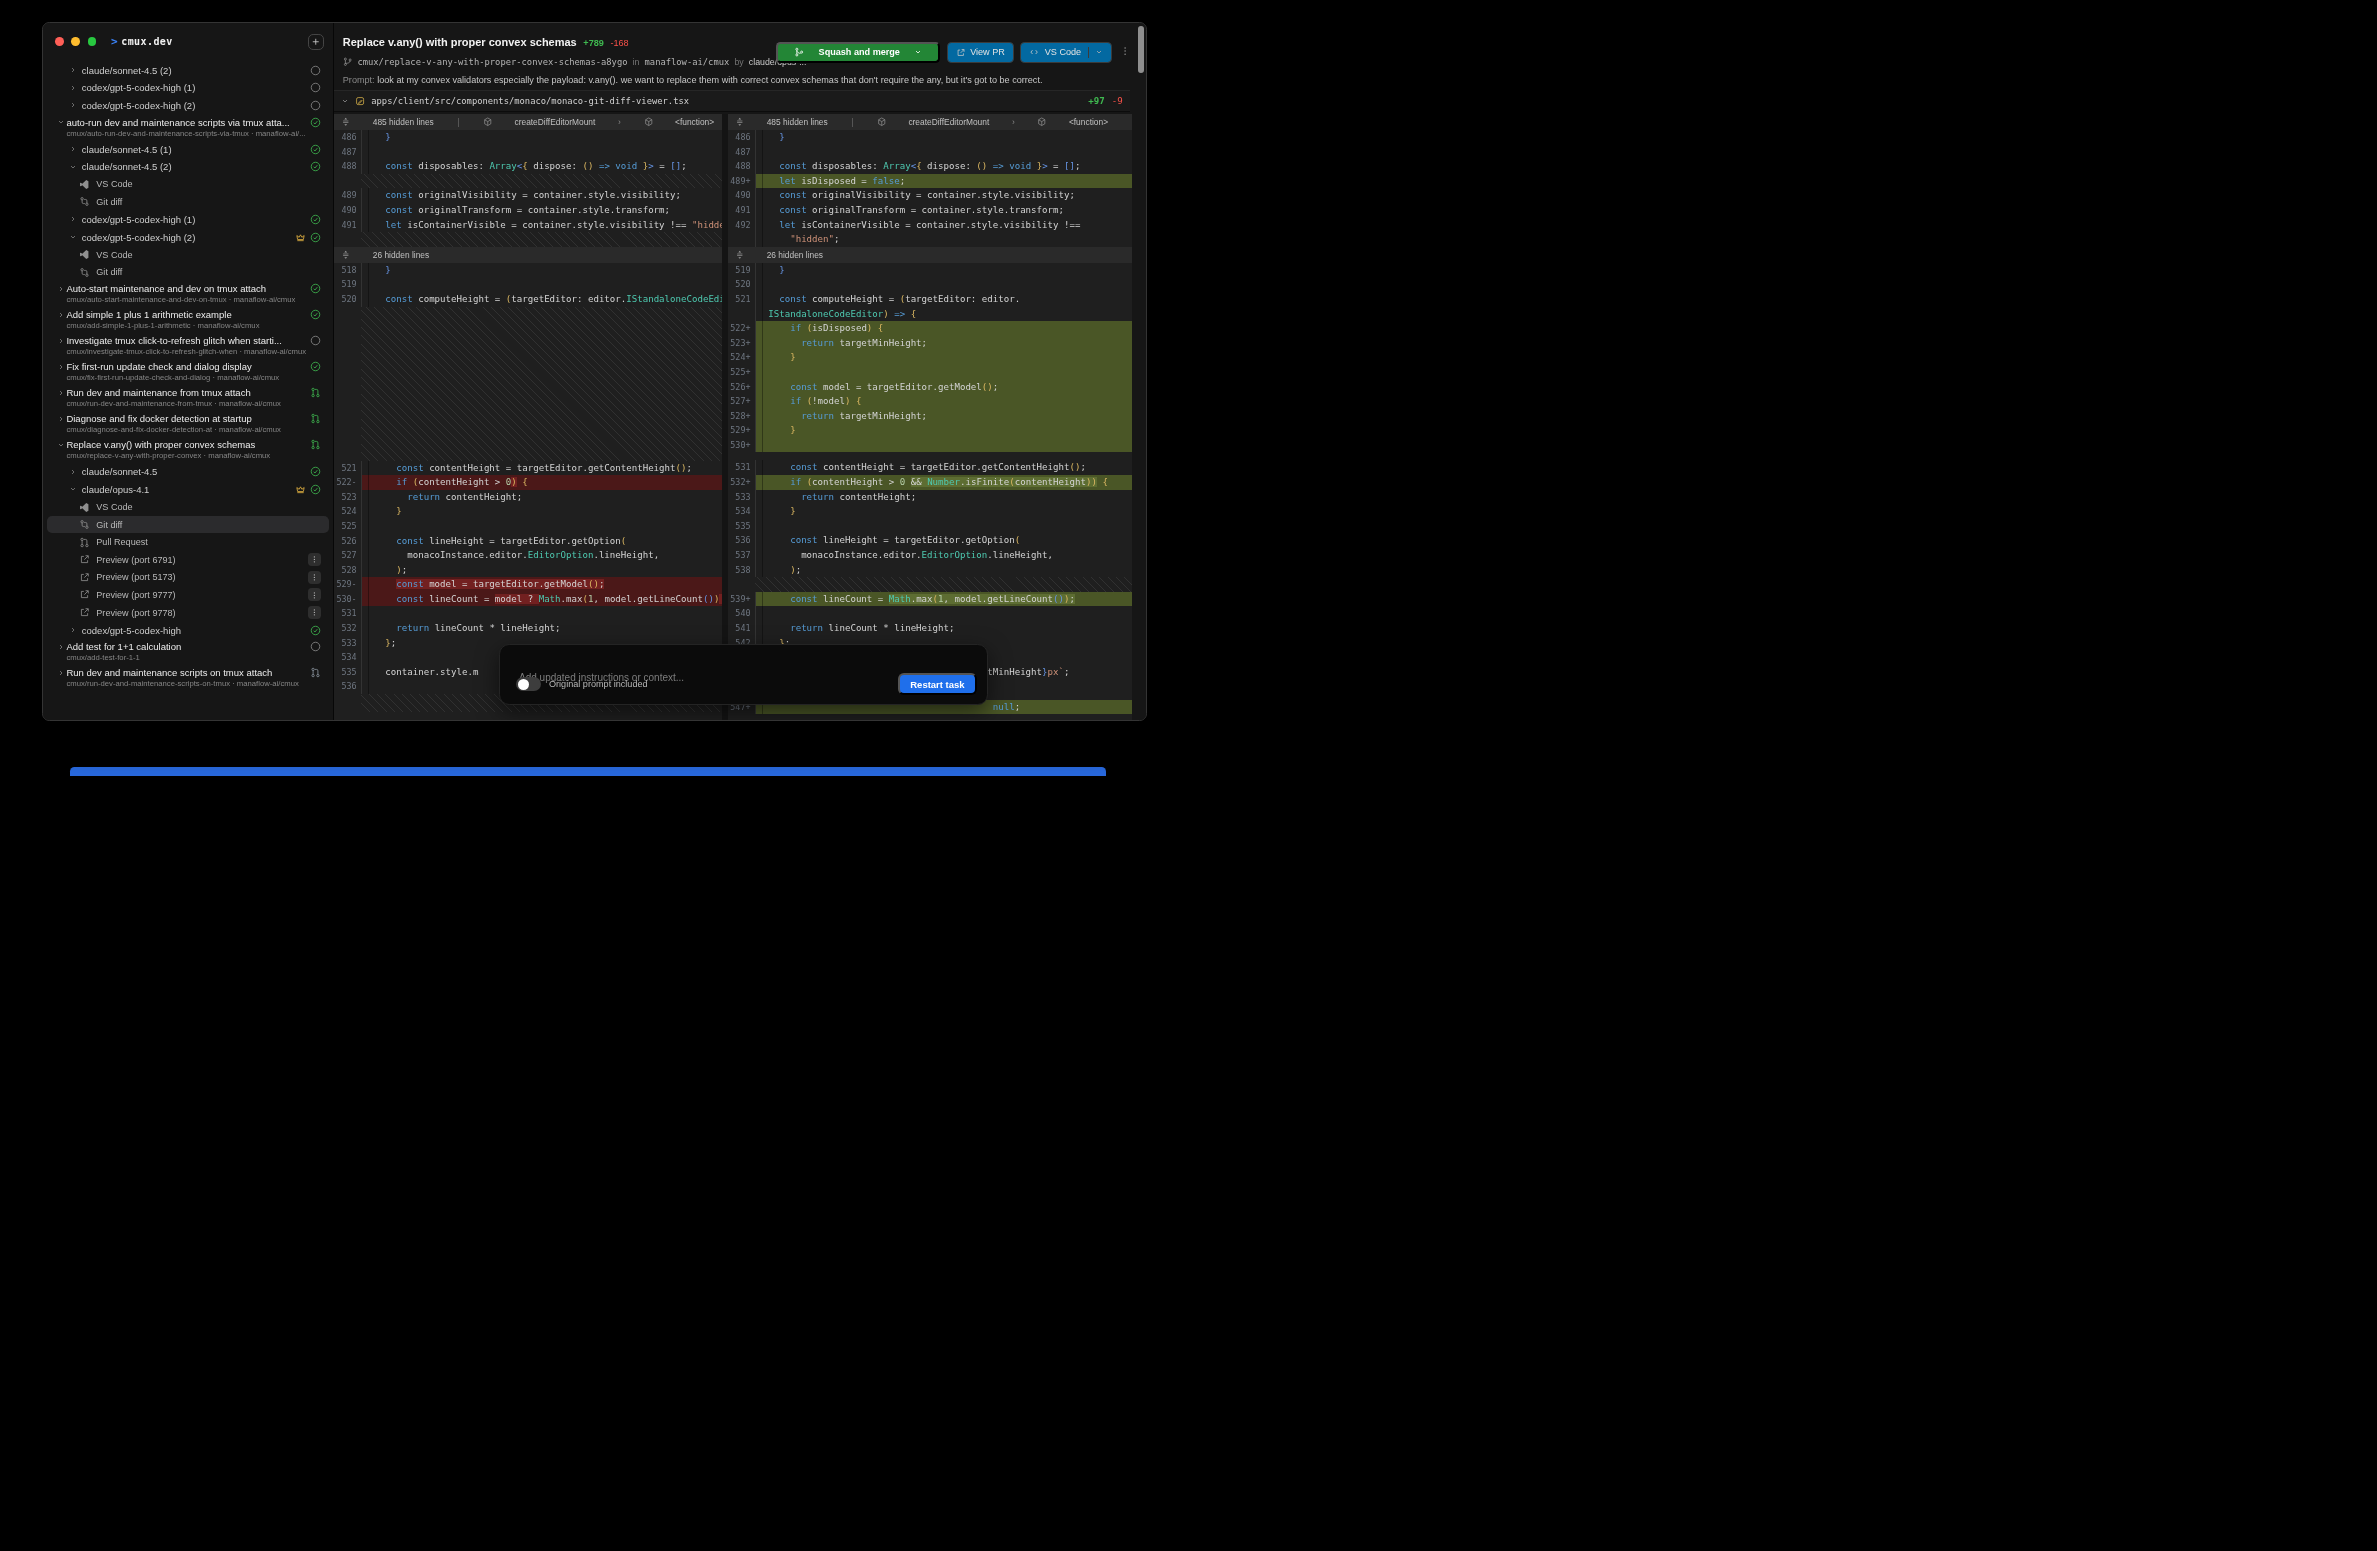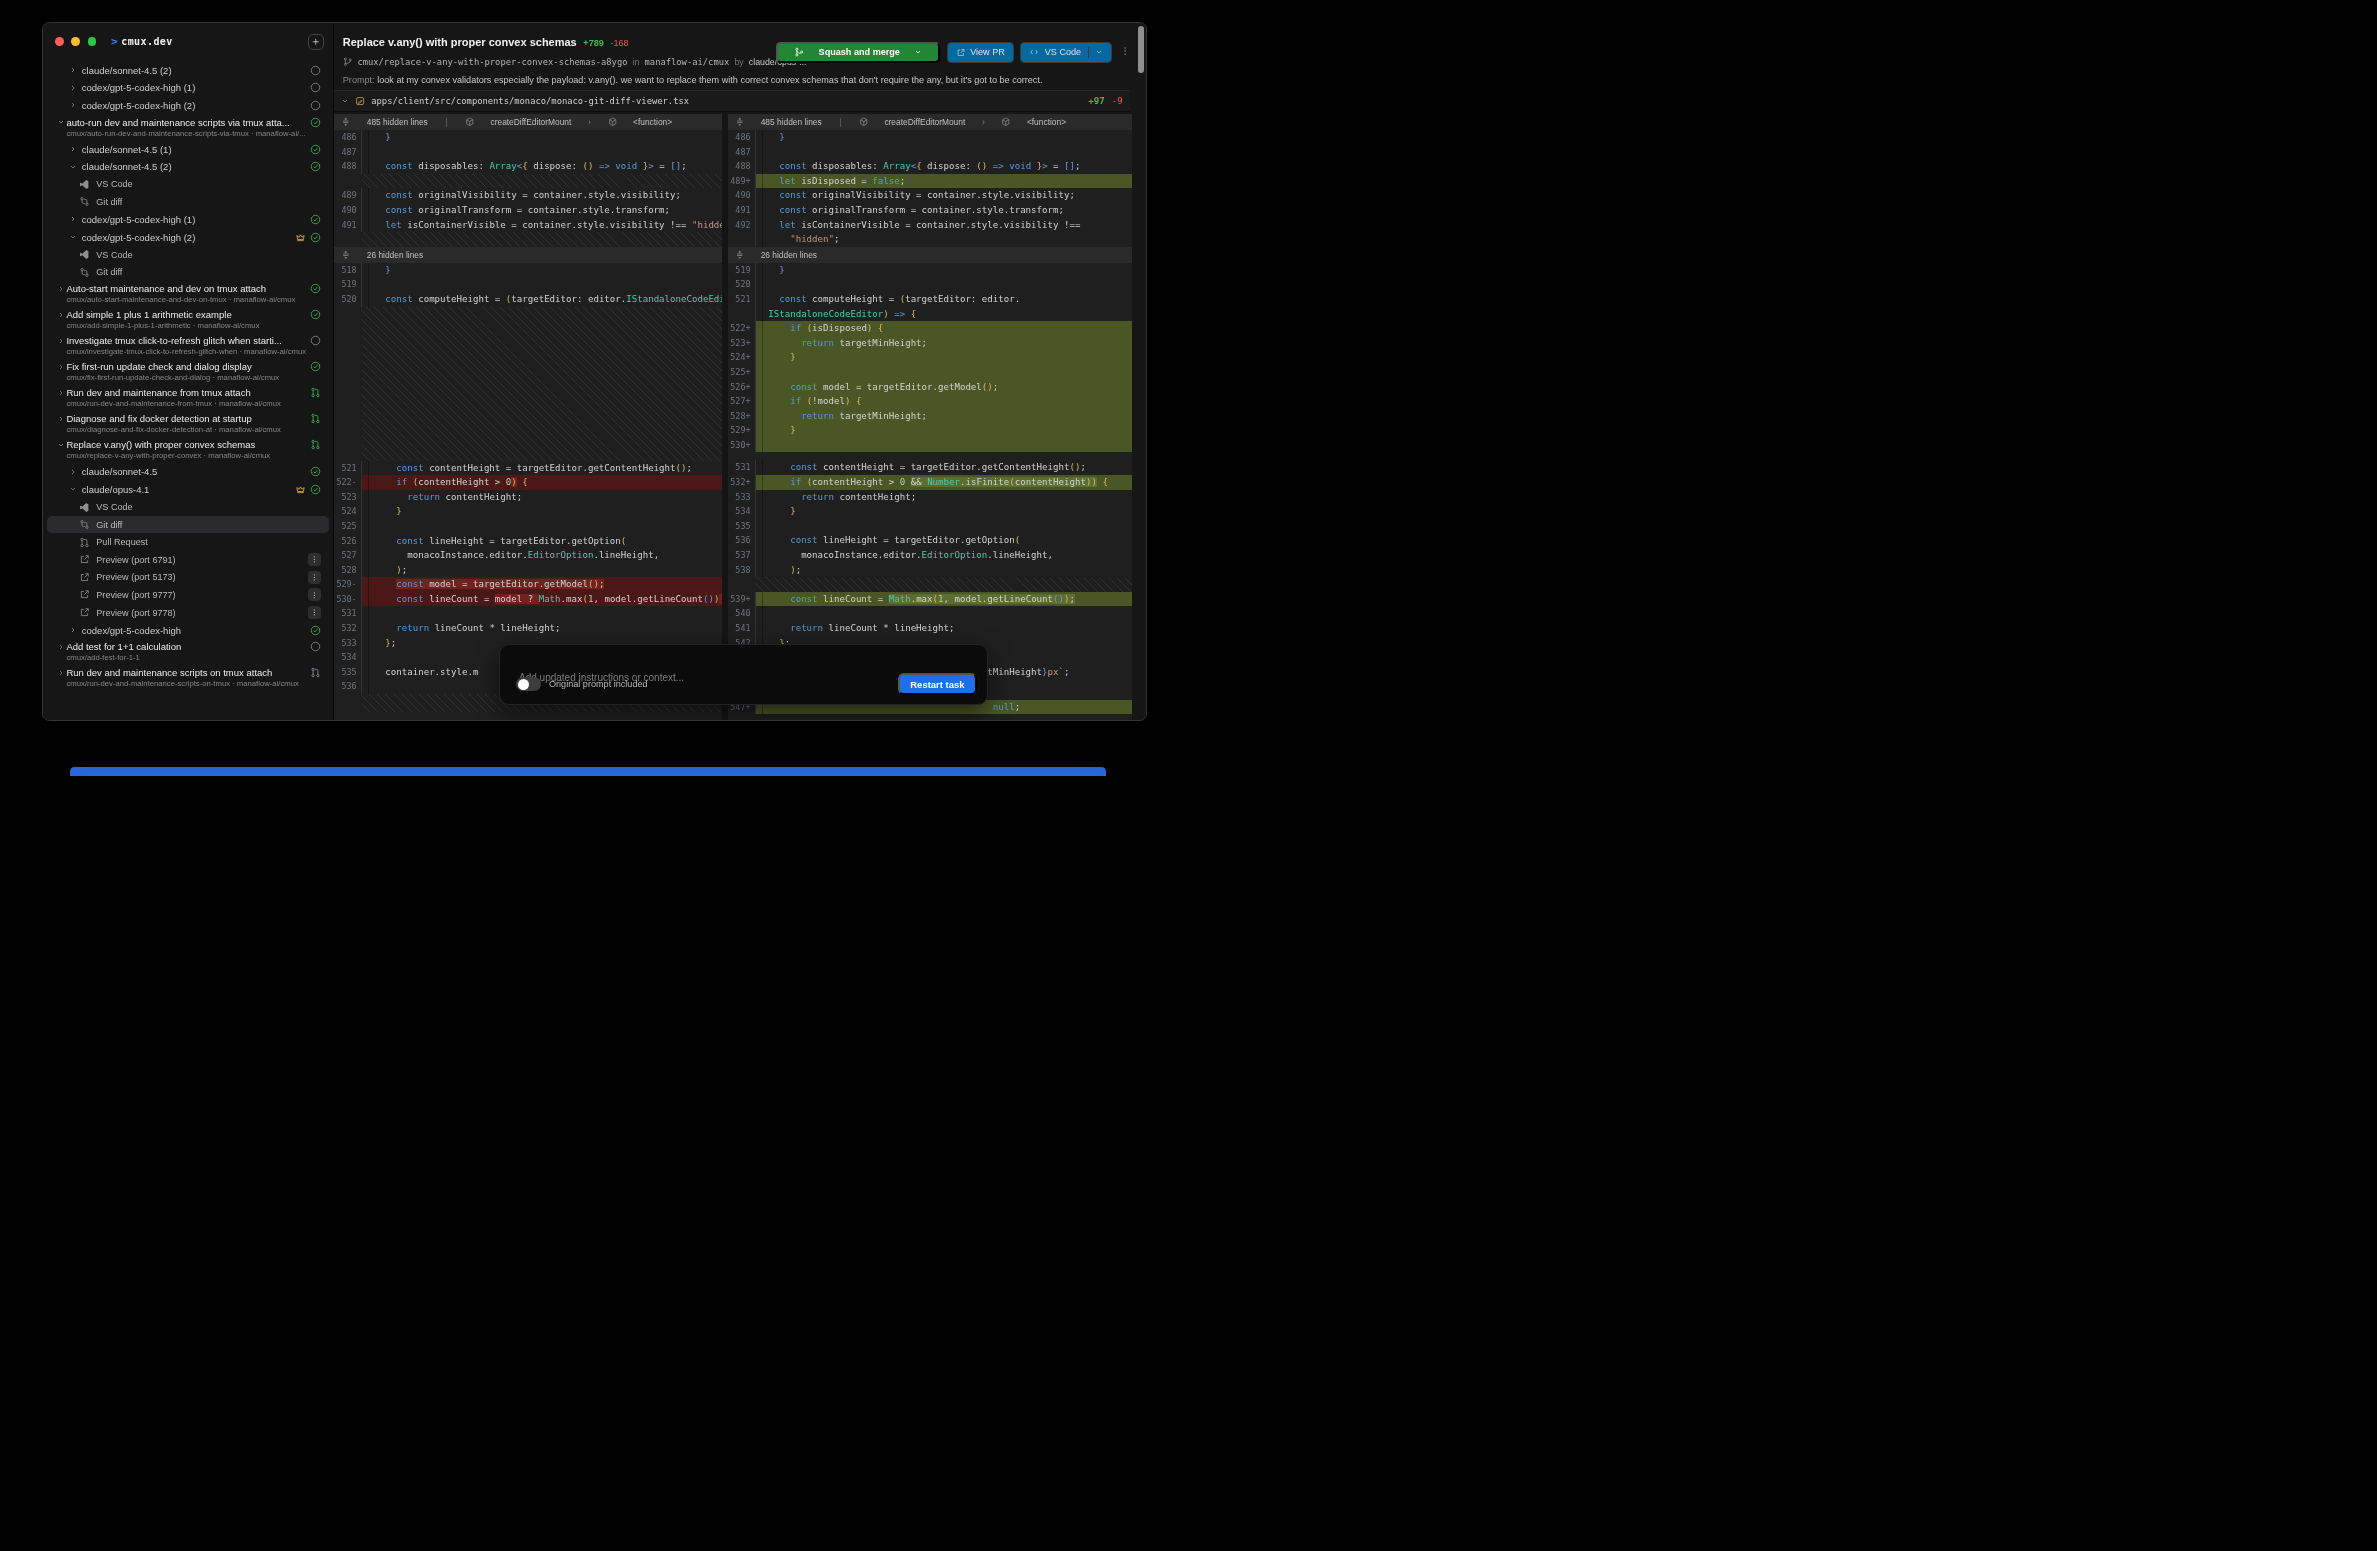--- a/index.html
+++ b/index.html
@@ -66,21 +66,21 @@
   .filebar .path{font-family:"DejaVu Sans Mono",monospace;font-size:8.8px;color:#d2d2d2;}
   .filebar .stats{margin-left:auto;display:flex;gap:7px;font-size:8.8px;font-family:"DejaVu Sans Mono",monospace;}
   .file-ic{color:#d8b24a;display:flex;}
   .fb-chev{color:#9a9a9a;display:flex;}
   
   .diff{position:absolute;left:0;top:91px;right:0;bottom:0;display:flex;}
   .pane{width:388px;flex:none;background:#1f1f1f;overflow:hidden;}
   .pane.right{width:404px;}
   .pane-gap{width:5.9px;flex:none;background:#141414;}
   .banner{height:16px;display:flex;align-items:center;background:#2a2a2a;color:#c0c0c0;
-    font-size:8.4px;gap:16px;padding-left:7.3px;white-space:nowrap;}
+    font-size:8.4px;gap:22px;padding-left:7.3px;white-space:nowrap;}
   .banner .pipe{color:#6a6a6a;padding:0 1.5px;}
   .banner .sym{color:#9d9d9d;display:flex;}
   .banner .bchev{color:#8a8a8a;padding:0 0.7px;}
   .crow{display:flex;height:14.6px;line-height:14.6px;font-family:"DejaVu Sans Mono",monospace;font-size:9.1px;}
   .crow .g{width:27px;flex:none;text-align:right;padding-right:4.4px;color:#6e7681;font-size:8.4px;}
   .crow .d{width:7.3px;flex:none;border-left:0.7px solid #333;}
   .crow .c{flex:1;min-width:0;white-space:pre;overflow:hidden;padding-left:5.1px;color:#d4d4d4;
     border-left:0.7px solid rgba(0,0,0,.35);}
   .crow.add .d,.crow.add .c{background:#4a5626;}
   .crow.del .d,.crow.del .c{background:#4b1818;}

